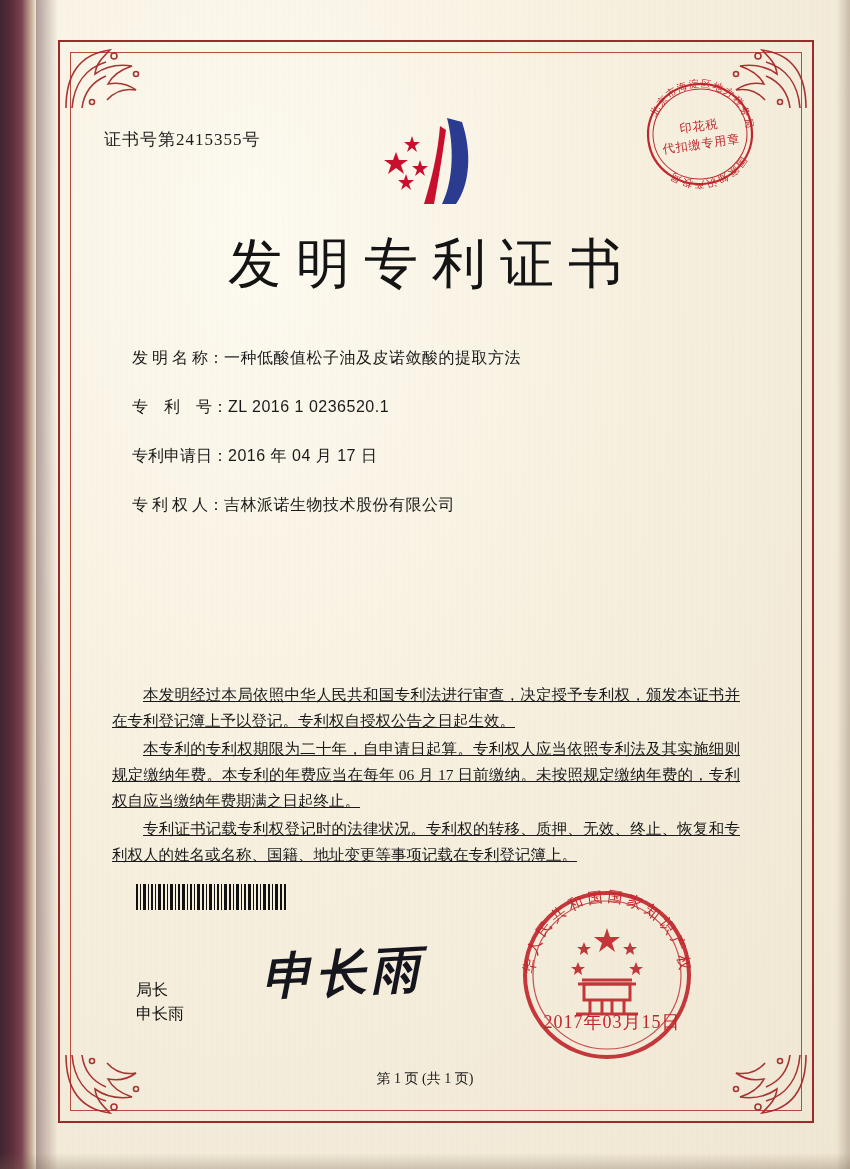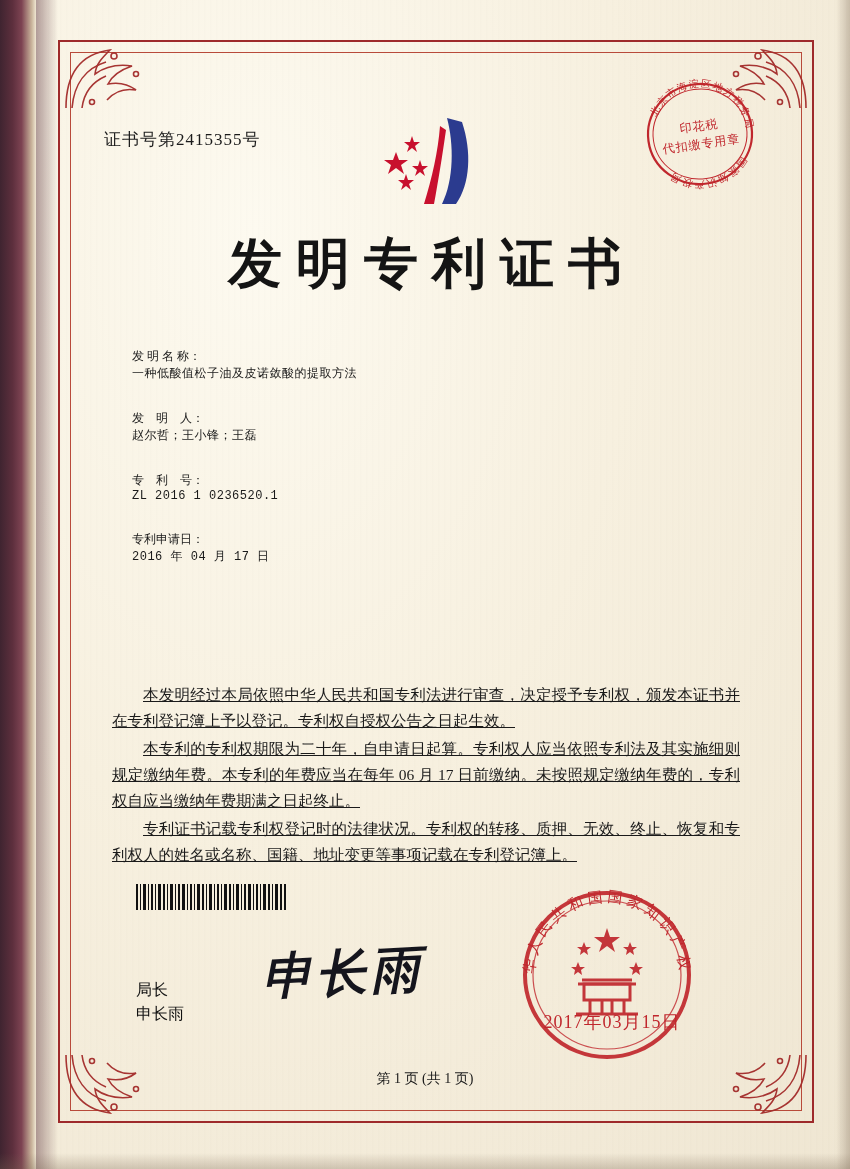--- a/index.html
+++ b/index.html
@@ -90,21 +90,21 @@
     width:150px; height:110px;
   }
   .logo svg{width:100%;height:100%;display:block;}
 
   .title{
     position:absolute;
     left:0; right:0; top:228px;
     text-align:center;
     font-size:54px;
     letter-spacing:14px;
-    font-weight:700;
+    font-weight:400;
     color:#141414;
     font-family:"Liberation Serif", serif;
     text-indent:14px;
   }
 
   
   .stamp-top{
     position:absolute;
     right:86px; top:70px;
     width:128px; height:128px;
@@ -114,30 +114,29 @@
   
   .fields{
     position:absolute;
     left:132px; top:348px;
     width:600px;
   }
   .field-row{
     display:flex;
     align-items:baseline;
     margin-bottom:28px;
-    font-size:12px;
+    font-size:16px;
     color:#1a1a1a;
-    flex-direction:column;
   }
   .field-label{
     white-space:pre;
     font-family:"Liberation Serif", serif;
   }
   .field-value{
-    font-family:Liberation Mono, monospace;
+    font-family:Liberation Sans, sans-serif;
     letter-spacing:.5px;
   }
 
   
   .body-text{
     position:absolute;
     left:112px; top:682px;
     width:628px;
     font-size:15.5px;
     line-height:26px;
@@ -302,30 +301,30 @@
   </div>
 
   <div class="title">发明专利证书</div>
 
   <div class="fields">
     <div class="field-row">
       <span class="field-label">发 明 名 称：</span>
       <span class="field-value">一种低酸值松子油及皮诺敛酸的提取方法</span>
     </div>
     <div class="field-row">
-      <span class="field-label">发　明　人：</span>
-      <span class="field-value">赵尔哲；王小锋；王磊</span>
-    </div>
-    <div class="field-row">
       <span class="field-label">专　利　号：</span>
       <span class="field-value">ZL 2016 1 0236520.1</span>
     </div>
     <div class="field-row">
       <span class="field-label">专利申请日：</span>
       <span class="field-value">2016 年 04 月 17 日</span>
+    </div>
+    <div class="field-row">
+      <span class="field-label">专 利 权 人：</span>
+      <span class="field-value">吉林派诺生物技术股份有限公司</span>
     </div>
   </div>
 
   <div class="body-text">
     <p>本发明经过本局依照中华人民共和国专利法进行审查，决定授予专利权，颁发本证书并在专利登记簿上予以登记。专利权自授权公告之日起生效。</p>
     <p>本专利的专利权期限为二十年，自申请日起算。专利权人应当依照专利法及其实施细则规定缴纳年费。本专利的年费应当在每年 06 月 17 日前缴纳。未按照规定缴纳年费的，专利权自应当缴纳年费期满之日起终止。</p>
     <p>专利证书记载专利权登记时的法律状况。专利权的转移、质押、无效、终止、恢复和专利权人的姓名或名称、国籍、地址变更等事项记载在专利登记簿上。</p>
   </div>
 
   <div class="barcode">

